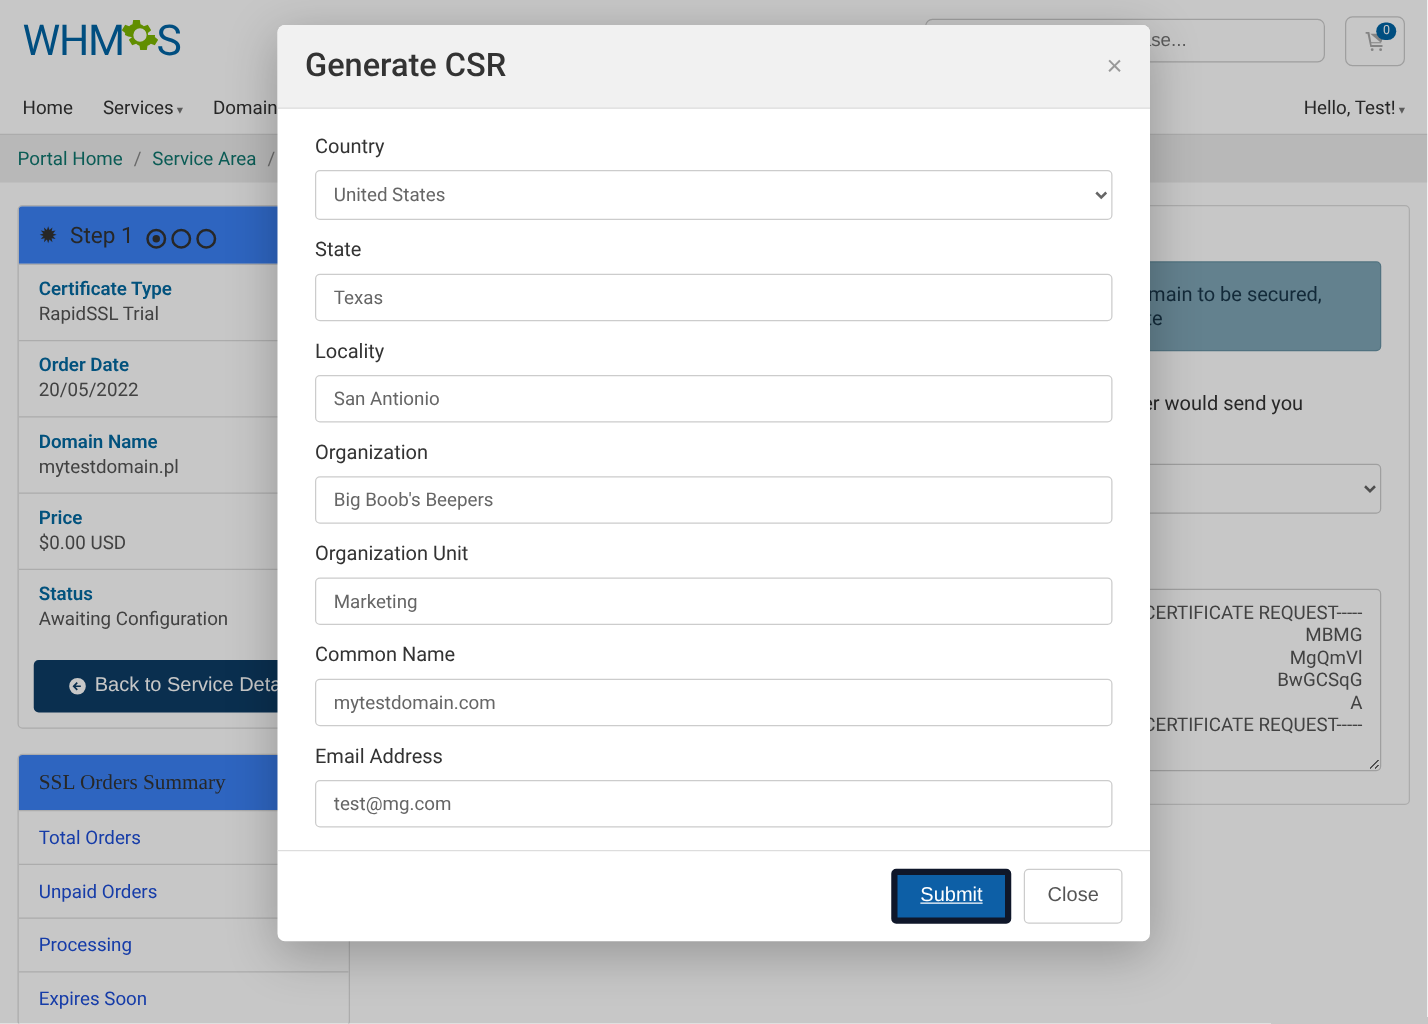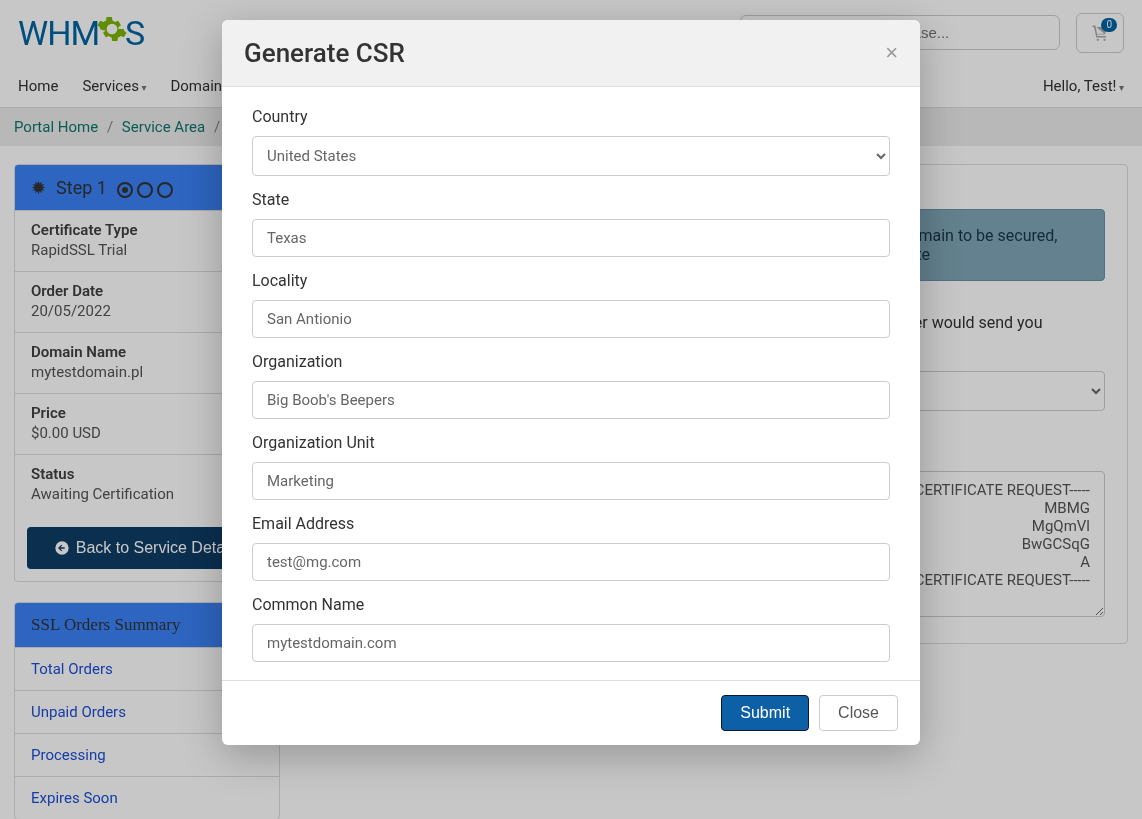--- a/index.html
+++ b/index.html
@@ -104,21 +104,21 @@
       padding: 12px 16px;
       font-size: 18px;
       display: flex;
       align-items: flex-end;
       gap: 10px;
     }
     .panel-row {
       border-top: 1px solid #ddd;
       padding: 10px 16px 12px;
     }
-    .panel-row-label { font-weight: 600; color: #404040; font-size: 15px; }
+    .panel-row-label { font-weight: 600; color: #0369a1; font-size: 15px; }
     .panel-row-val { color: #555; font-size: 15px; margin-top: 2px; }
     .panel-list-item {
       border-top: 1px solid #ddd;
       padding: 12px 16px;
       color: #1d4ed8;
       font-size: 15px;
     }
     .back-btn {
       margin: 12px;
       background: #0d3d66;
@@ -209,21 +209,21 @@
       display: flex;
       justify-content: flex-end;
       gap: 10px;
     }
     .btn {
       border-radius: 4px;
       padding: 8px 18px;
       font-size: 16px;
       cursor: pointer;
     }
-    .btn-primary { background: #0d5fa6; color: #fff; border: 1px solid #0f172a; }
+    .btn-primary { background: #0d5fa6; color: #fff; border: 5px solid #0f172a; text-decoration: underline; }
     .btn-default { background: #fff; color: #555; border: 1px solid #ccc; }
   </style>
 </head>
 <body>
 
 <div class="header">
   <div class="logo">
     <span>WHM</span>
     <span class="logo-gear">
       <svg width="32" height="32" viewBox="0 0 24 24" fill="currentColor">
@@ -285,21 +285,21 @@
       <div class="panel-row">
         <div class="panel-row-label">Domain Name</div>
         <div class="panel-row-val">mytestdomain.pl</div>
       </div>
       <div class="panel-row">
         <div class="panel-row-label">Price</div>
         <div class="panel-row-val">$0.00 USD</div>
       </div>
       <div class="panel-row">
         <div class="panel-row-label">Status</div>
-        <div class="panel-row-val">Awaiting Certification</div>
+        <div class="panel-row-val">Awaiting Configuration</div>
       </div>
       <button class="back-btn">
         <svg width="16" height="16" viewBox="0 0 24 24" fill="currentColor">
             <path d="M12 2a10 10 0 100 20 10 10 0 000-20zm4 11H9.8l2.6 2.6L11 17l-5-5 5-5 1.4 1.4L9.8 11H16v2z"></path>
           </svg>
         <span>Back to Service Details</span>
       </button>
     </div>
 
     <div class="panel">
@@ -353,25 +353,25 @@
     </div>
     <div class="modal-field">
       <label class="modal-label">Organization</label>
       <input class="form-input" value="Big Boob's Beepers" style="">
     </div>
     <div class="modal-field">
       <label class="modal-label">Organization Unit</label>
       <input class="form-input" value="Marketing" style="">
     </div>
     <div class="modal-field">
+      <label class="modal-label">Common Name</label>
+      <input class="form-input" value="mytestdomain.com" style="">
+    </div>
+    <div class="modal-field">
       <label class="modal-label">Email Address</label>
       <input class="form-input" value="test@mg.com" style="">
-    </div>
-    <div class="modal-field">
-      <label class="modal-label">Common Name</label>
-      <input class="form-input" value="mytestdomain.com" style="">
     </div>
   </div>
   <div class="modal-footer">
     <button class="btn btn-primary">Submit</button>
     <button class="btn btn-default">Close</button>
   </div>
 </div>
 
 </body></html>

